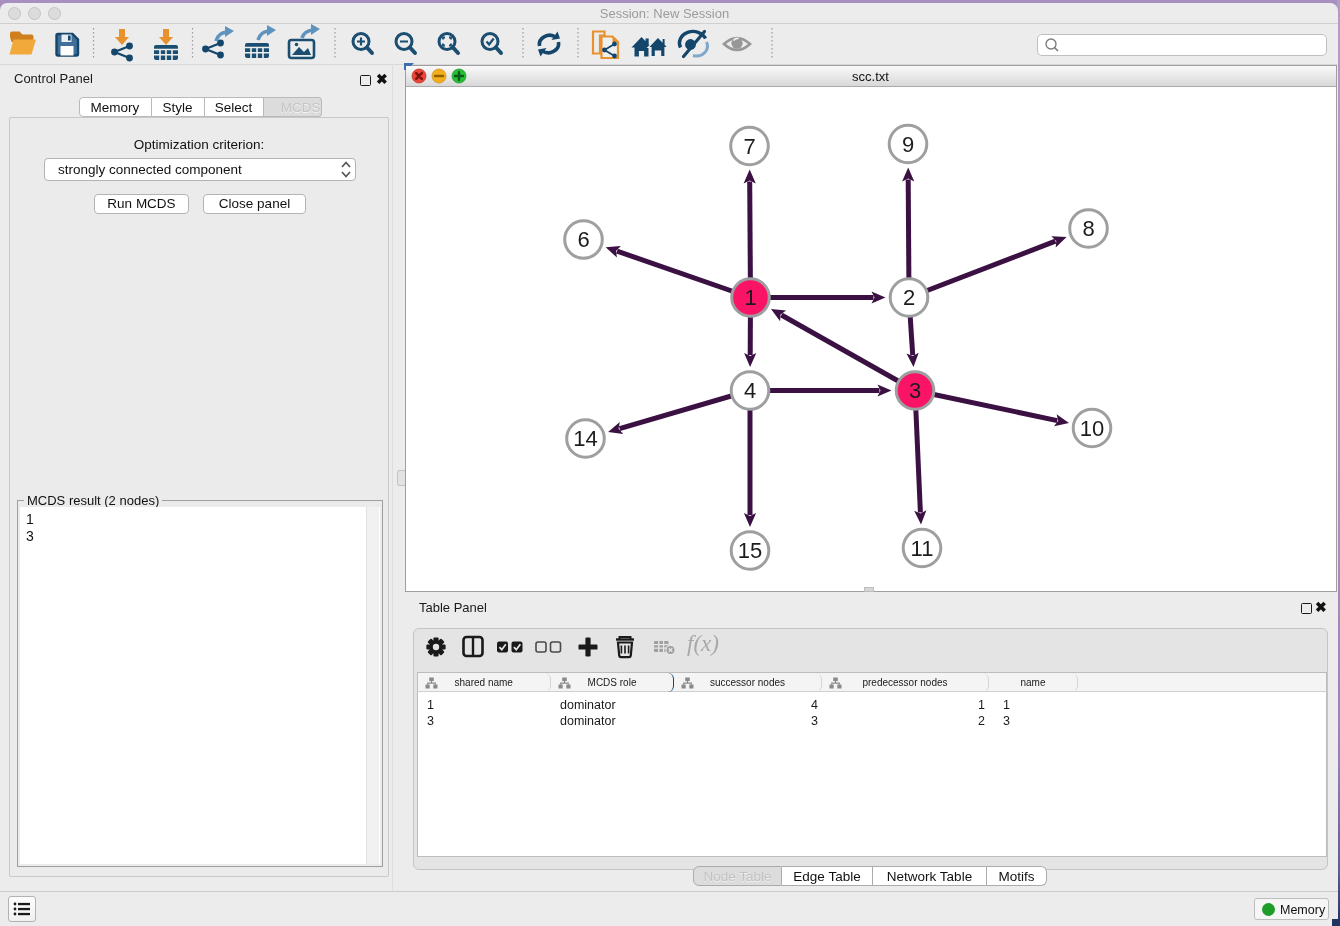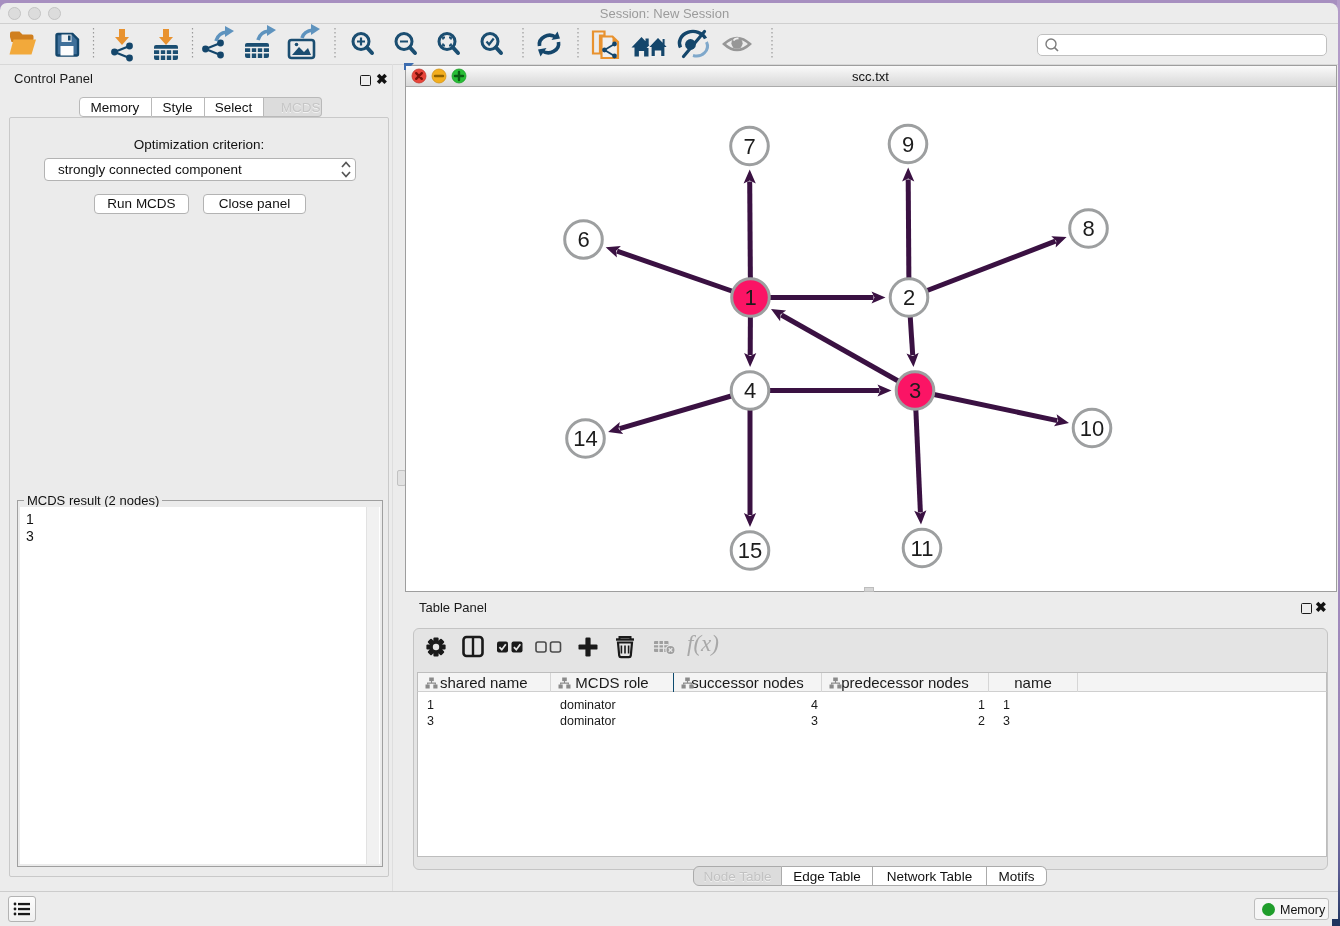--- a/index.html
+++ b/index.html
@@ -12,22 +12,22 @@
   .tl{position:absolute;top:4.5px;width:13px;height:13px;border-radius:50%;
     background:#dcdcdc;border:1px solid #c3c3c3;box-sizing:border-box;}
   .tab{position:absolute;top:97px;height:20px;box-sizing:border-box;background:#fff;
     border:1px solid #b9b9b9;border-left:none;font-size:13.5px;font-weight:500;color:#111;
     text-align:center;line-height:19px;}
   .btab{position:absolute;top:866px;height:20px;box-sizing:border-box;background:#fff;
     border:1px solid #ababab;border-left:none;font-size:13.5px;font-weight:500;color:#111;
     text-align:center;line-height:19px;}
   .btn{position:absolute;box-sizing:border-box;background:#fff;border:1px solid #b3b3b3;
     border-radius:4px;font-size:13.5px;color:#111;text-align:center;}
-  .hdrcell{position:absolute;top:673px;height:19px;font-size:15px;color:#1a1a1a;
-    text-align:center;line-height:19px;}
+  .hdrcell{position:absolute;top:673px;height:19px;font-size:10px;color:#1a1a1a;
+    text-align:center;line-height:19px;border-radius:6px;}
   .cell{position:absolute;height:16px;font-size:12.5px;color:#1a1a1a;line-height:16px;}
 </style></head>
 <body>
 <div id="rightstrip"></div>
 <div id="win">
 
   <div class="tl" style="left:8px"></div>
   <div class="tl" style="left:28px"></div>
   <div class="tl" style="left:48px"></div>
   <div class="abs" style="left:0;top:3px;width:1329px;text-align:center;font-size:13px;color:#9b9b9b;">Session: New Session</div>

